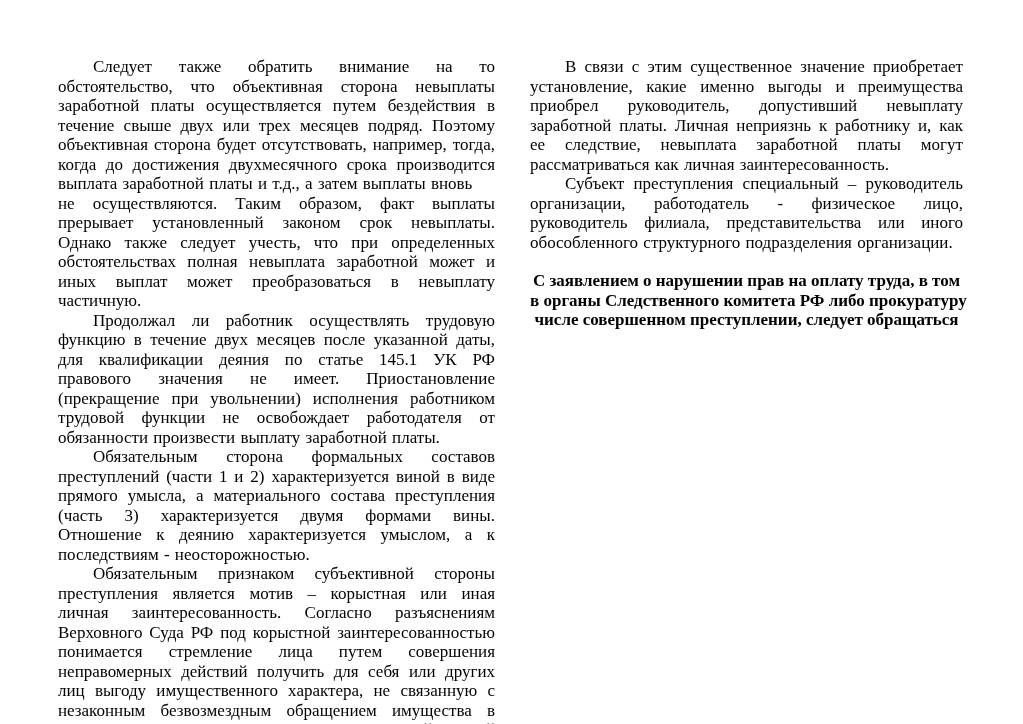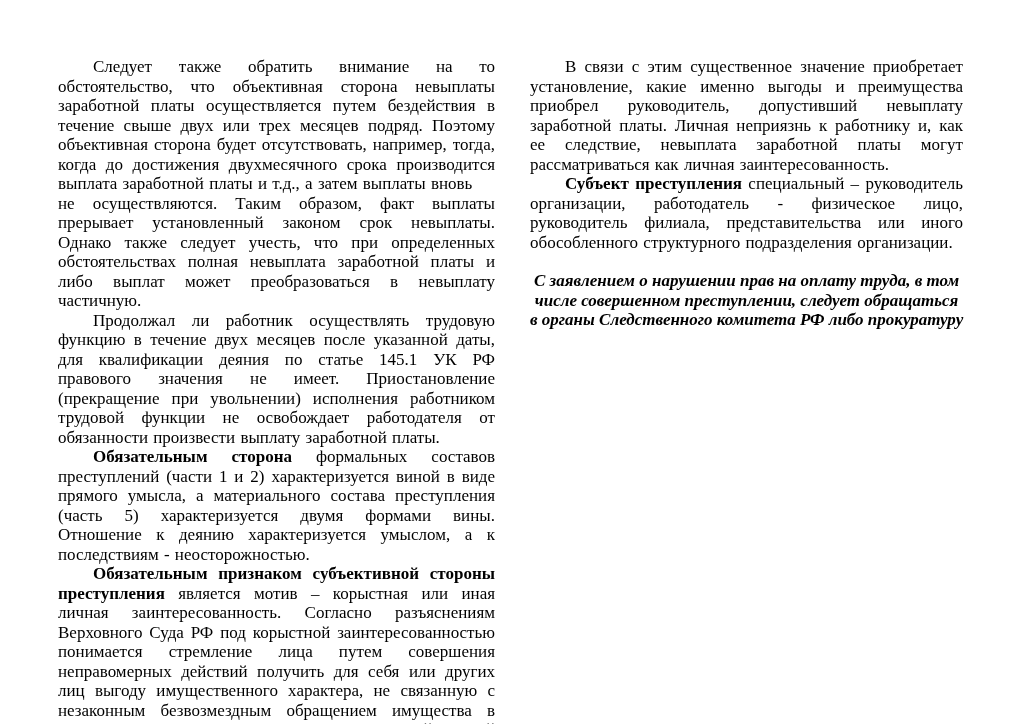--- a/index.html
+++ b/index.html
@@ -24,47 +24,47 @@
     .col-left  { width: 437px; }
     .col-right { width: 433px; }
     p.para {
       margin: 0;
       font-size: 17px;
       line-height: 19.5px;
       text-align: justify;
       word-spacing: 1px;
     }
     p.indent { text-indent: 35px; }
-    .lead { font-weight: bold; }
+    .lead { font-weight: normal; }
     .notice {
       margin-top: 19px;
       font-weight: bold;
       font-size: 17px;
       line-height: 19.5px;
       text-align: center;
     }
-    .notice-line { white-space: nowrap; font-style: italic; }
+    .notice-line { white-space: nowrap; }
   </style>
 </head>
 <body>
 
 <div class="page">
 
   <div class="col col-left">
     <p class="para indent"><b class="lead"></b><span>Следует также обратить внимание на то обстоятельство, что объективная сторона невыплаты заработной платы осуществляется путем бездействия в течение свыше двух или трех месяцев подряд. Поэтому объективная сторона будет отсутствовать, например, тогда, когда до достижения двухмесячного срока производится выплата заработной платы и т.д., а затем выплаты вновь</span></p>
-    <p class="para"><b class="lead"></b><span>не осуществляются. Таким образом, факт выплаты прерывает установленный законом срок невыплаты. Однако также следует учесть, что при определенных обстоятельствах полная невыплата заработной платы и либо выплат может преобразоваться в невыплату частичную.</span></p>
+    <p class="para"><b class="lead"></b><span>не осуществляются. Таким образом, факт выплаты прерывает установленный законом срок невыплаты. Однако также следует учесть, что при определенных обстоятельствах полная невыплата заработной может и иных выплат может преобразоваться в невыплату частичную.</span></p>
     <p class="para indent"><b class="lead"></b><span>Продолжал ли работник осуществлять трудовую функцию в течение двух месяцев после указанной даты, для квалификации деяния по статье 145.1 УК РФ правового значения не имеет. Приостановление (прекращение при увольнении) исполнения работником трудовой функции не освобождает работодателя от обязанности произвести выплату заработной платы.</span></p>
-    <p class="para indent"><b class="lead">Обязательным сторона</b><span> формальных составов преступлений (части 1 и 2) характеризуется виной в виде прямого умысла, а материального состава преступления (часть 5) характеризуется двумя формами вины. Отношение к деянию характеризуется умыслом, а к последствиям - неосторожностью.</span></p>
+    <p class="para indent"><b class="lead">Обязательным сторона</b><span> формальных составов преступлений (части 1 и 2) характеризуется виной в виде прямого умысла, а материального состава преступления (часть 3) характеризуется двумя формами вины. Отношение к деянию характеризуется умыслом, а к последствиям - неосторожностью.</span></p>
     <p class="para indent"><b class="lead">Обязательным признаком субъективной стороны преступления</b><span> является мотив – корыстная или иная личная заинтересованность. Согласно разъяснениям Верховного Суда РФ под корыстной заинтересованностью понимается стремление лица путем совершения неправомерных действий получить для себя или других лиц выгоду имущественного характера, не связанную с незаконным безвозмездным обращением имущества в свою пользу или пользу других лиц. Под иной личной заинтересованностью понимается стремление лица извлечь выгоду неимущественного характера, обусловленное такими побуждениями, как карьеризм, семейственность, желание приукрасить действительное положение, получить взаимную услугу, заручиться поддержкой в решении какого-либо вопроса, скрыть свою некомпетентность и т.п.</span></p>
   </div>
 
   <div class="col col-right">
     <p class="para indent"><b class="lead"></b><span>В связи с этим существенное значение приобретает установление, какие именно выгоды и преимущества приобрел руководитель, допустивший невыплату заработной платы. Личная неприязнь к работнику и, как ее следствие, невыплата заработной платы могут рассматриваться как личная заинтересованность.</span></p>
     <p class="para indent"><b class="lead">Субъект преступления</b><span> специальный – руководитель организации, работодатель - физическое лицо, руководитель филиала, представительства или иного обособленного структурного подразделения организации.</span></p>
 
     <div class="notice">
       <div class="notice-line">С заявлением о нарушении прав на оплату труда, в том</div>
+      <div class="notice-line">в органы Следственного комитета РФ либо прокуратуру</div>
       <div class="notice-line">числе совершенном преступлении, следует обращаться</div>
-      <div class="notice-line">в органы Следственного комитета РФ либо прокуратуру</div>
     </div>
   </div>
 
 </div>
 
 </body></html>

